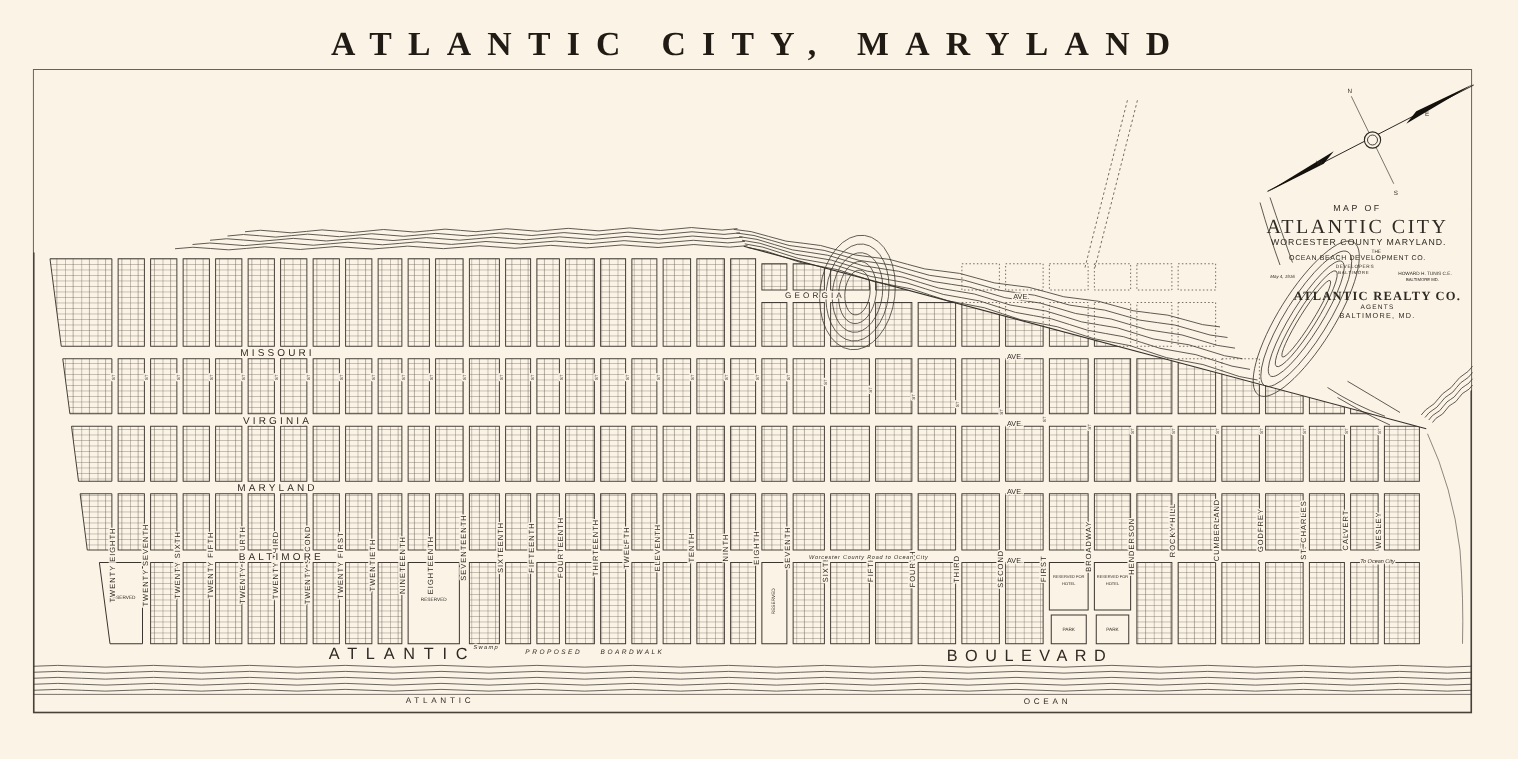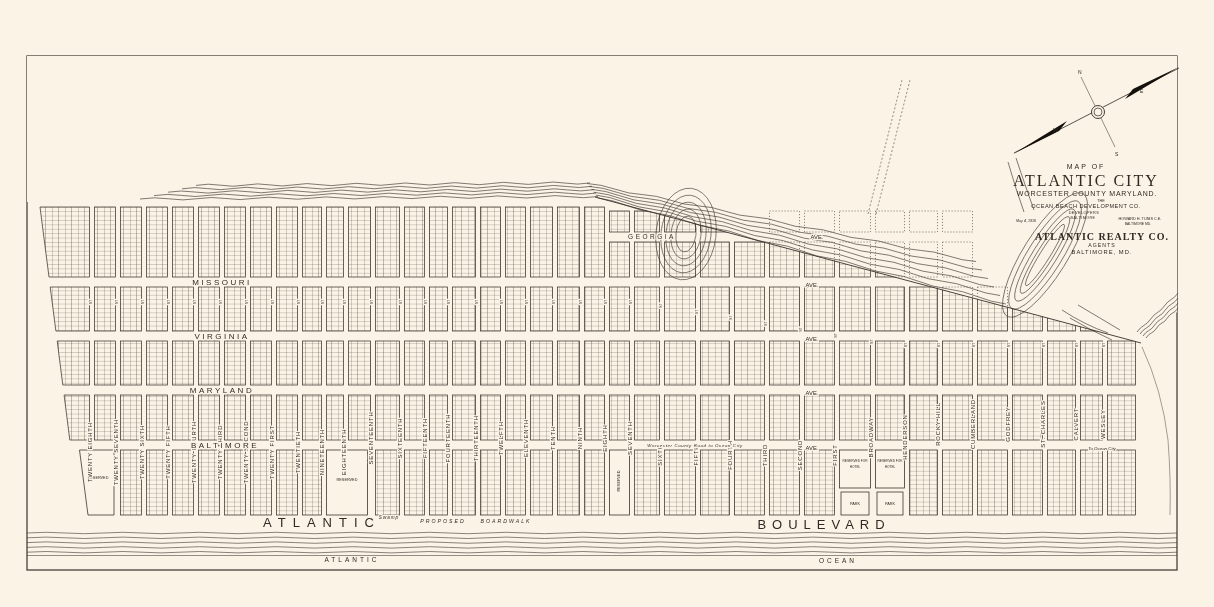--- a/index.html
+++ b/index.html
@@ -9,20 +9,21 @@
             font:700 27px "Liberation Serif",serif;letter-spacing:13px;color:#201b14;}
   svg{position:absolute;top:0;left:0;}
   svg text{fill:#2f2a23;font-family:"Liberation Sans",sans-serif;}
   .halo{paint-order:stroke;stroke:#fbf3e6;stroke-width:2.4px;stroke-linejoin:round;}
   .serif{font-family:"Liberation Serif",serif;}
 </style>
 </head>
 <body>
 
 <div class="stage">
+  <h1>ATLANTIC CITY, MARYLAND</h1>
 
   <svg id="map" width="1214" height="607" viewBox="0 0 1214 607">
     <defs>
       <pattern id="lots" width="13" height="4.4" patternUnits="userSpaceOnUse">
         <path d="M0,0.2 H13 M0.2,0 V4.4 M6.5,0 V4.4" stroke="#5c5547" stroke-width="0.35" fill="none"></path>
       </pattern>
       <clipPath id="bayClip">
         <polygon points="27,56 1177,56 1177,312 1150,336 1141,343 595,197 560,193 140,200 27,202"></polygon>
       </clipPath>
     </defs>

